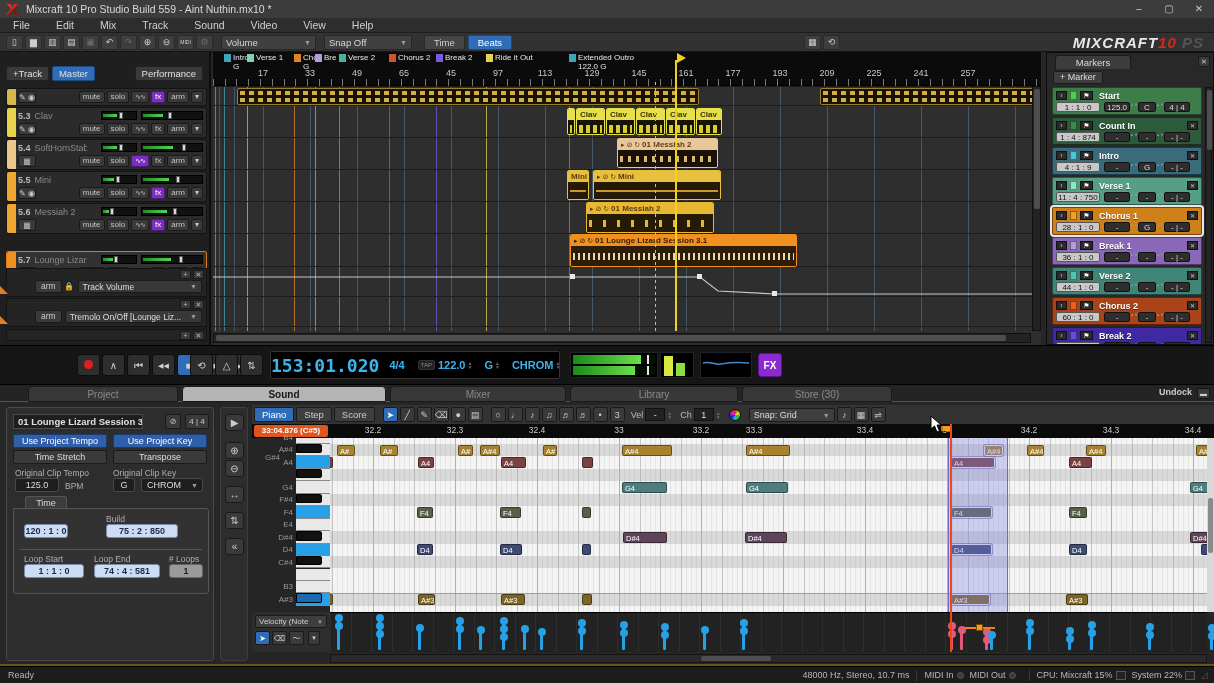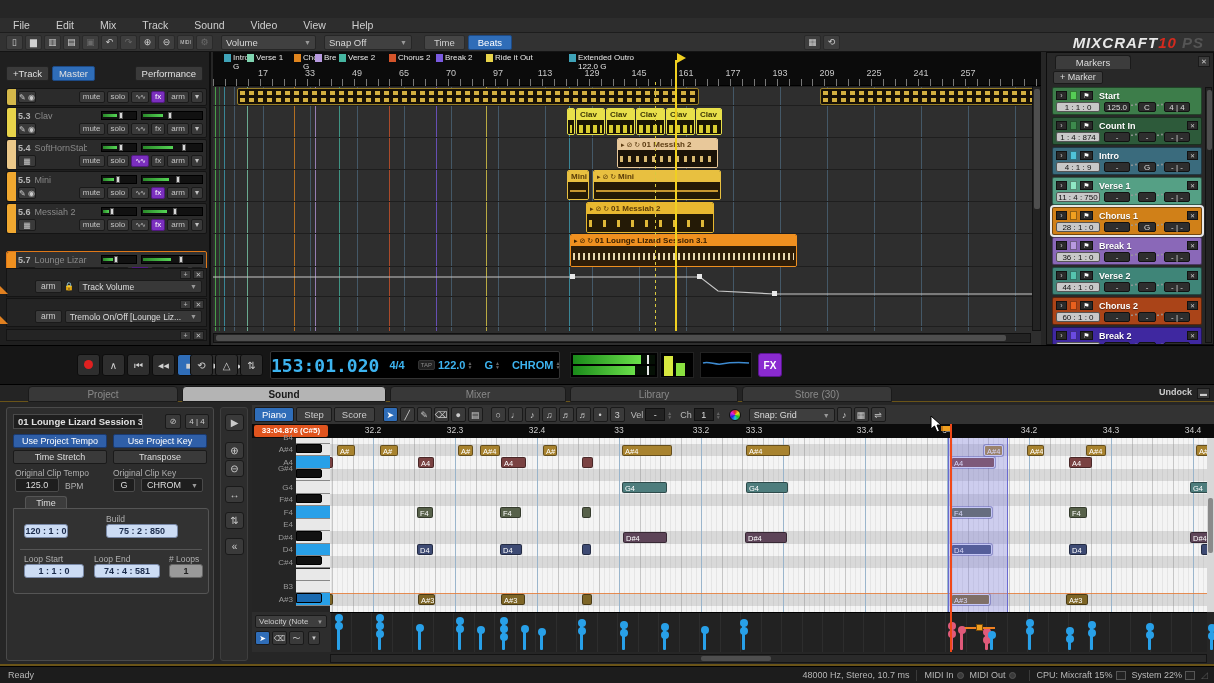--- a/index.html
+++ b/index.html
@@ -202,20 +202,29 @@
   #statusbar .led { width:7px; height:7px; border-radius:50%; background:#3a3a3a; border:1px solid #555; margin:0 6px 0 3px; }
   #statusbar .mtr { width:10px; height:9px; border:1px solid #555; background:#222; margin:0 6px 0 3px; }
   .st-sep { width:1px; height:11px; background:#3a3a3a; margin:0 7px; }
   #cursor { position:absolute; z-index:99; }
 </style>
 </head>
 <body>
 
 <div id="app">
 
+  <div class="abs" id="titlebar">
+    <div class="logo"></div>
+    <div class="ttl">Mixcraft 10 Pro Studio Build 559 - Aint Nuthin.mx10 *</div>
+    <div id="win-controls">
+      <div>–</div>
+      <div>▢</div>
+      <div>✕</div>
+    </div>
+  </div>
 
   <div class="abs" id="menubar">
       <span>File</span>
       <span>Edit</span>
       <span>Mix</span>
       <span>Track</span>
       <span>Sound</span>
       <span>Video</span>
       <span>View</span>
       <span>Help</span>
@@ -441,21 +450,21 @@
       </div>
   </div>
 
   <div class="abs" id="arrange">
     <div id="arr-ruler">
         <div id="arr-ticks"></div>
         <span class="rul-num" style="left: 50px;">17</span>
         <span class="rul-num" style="left: 97px;">33</span>
         <span class="rul-num" style="left: 144px;">49</span>
         <span class="rul-num" style="left: 191px;">65</span>
-        <span class="rul-num" style="left: 238px;">70</span>
+        <span class="rul-num" style="left: 238px;">45</span>
         <span class="rul-num" style="left: 285px;">97</span>
         <span class="rul-num" style="left: 332px;">113</span>
         <span class="rul-num" style="left: 379px;">129</span>
         <span class="rul-num" style="left: 426px;">145</span>
         <span class="rul-num" style="left: 473px;">161</span>
         <span class="rul-num" style="left: 520px;">177</span>
         <span class="rul-num" style="left: 567px;">193</span>
         <span class="rul-num" style="left: 614px;">209</span>
         <span class="rul-num" style="left: 661px;">225</span>
         <span class="rul-num" style="left: 708px;">241</span>
@@ -934,21 +943,21 @@
           <span class="pr-rnum" style="left: 941px;">34.4</span>
           <div id="pr-flag" style="left: 689px; top: 2px;"></div>
         </div>
       <div id="pr-keys">
           <div class="klabel" style="top: -5px; height: 11px;">B4</div>
           <div class="kkey" style="top: 0px; height: 6px;"></div>
           <div class="klabel" style="top: 7.45px; height: 11px;">A#4</div>
           <div class="kkey blk" style="top: 6px; height: 12.45px;"></div>
           <div class="klabel" style="top: 19.9px; height: 11px;">A4</div>
           <div class="kkey press" style="top: 18.45px; height: 12.45px;"></div>
-          <div class="klabel" style="top: 26px; height: 11px;">G#4</div>
+          <div class="klabel" style="top: 15px; height: 11px; text-align: center;">G#4</div>
           <div class="kkey blk" style="top: 30.9px; height: 12.45px;"></div>
           <div class="klabel" style="top: 44.8px; height: 11px;">G4</div>
           <div class="kkey" style="top: 43.35px; height: 12.45px;"></div>
           <div class="klabel" style="top: 57.25px; height: 11px;">F#4</div>
           <div class="kkey blk" style="top: 55.8px; height: 12.45px;"></div>
           <div class="klabel" style="top: 69.7px; height: 11px;">F4</div>
           <div class="kkey press" style="top: 68.25px; height: 12.45px;"></div>
           <div class="klabel" style="top: 82.15px; height: 11px;">E4</div>
           <div class="kkey" style="top: 80.7px; height: 12.45px;"></div>
           <div class="klabel" style="top: 94.6px; height: 11px;">D#4</div>

